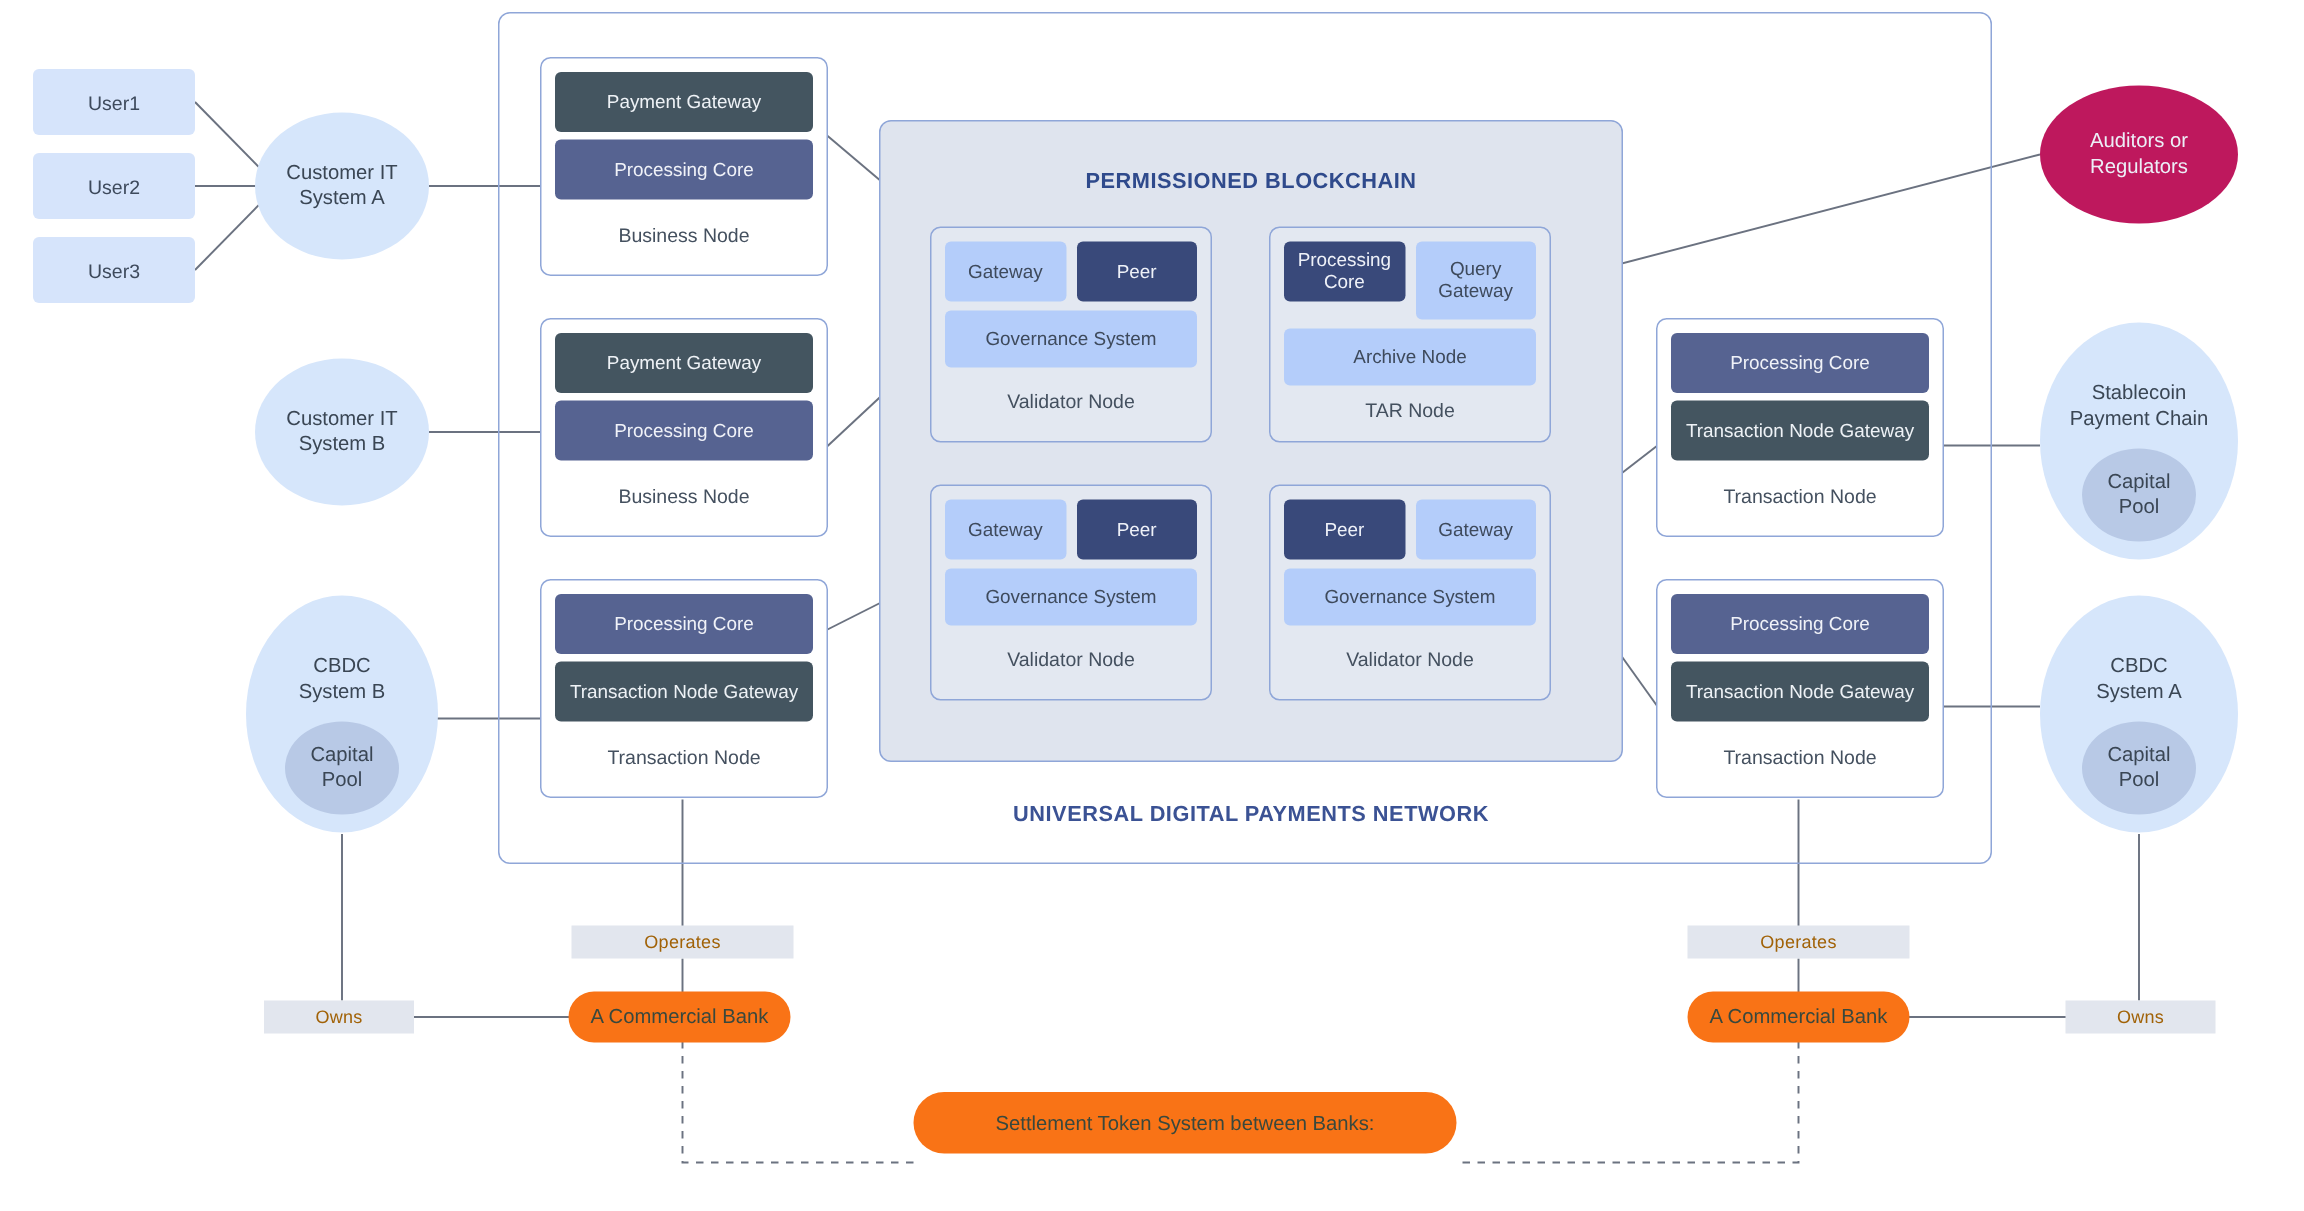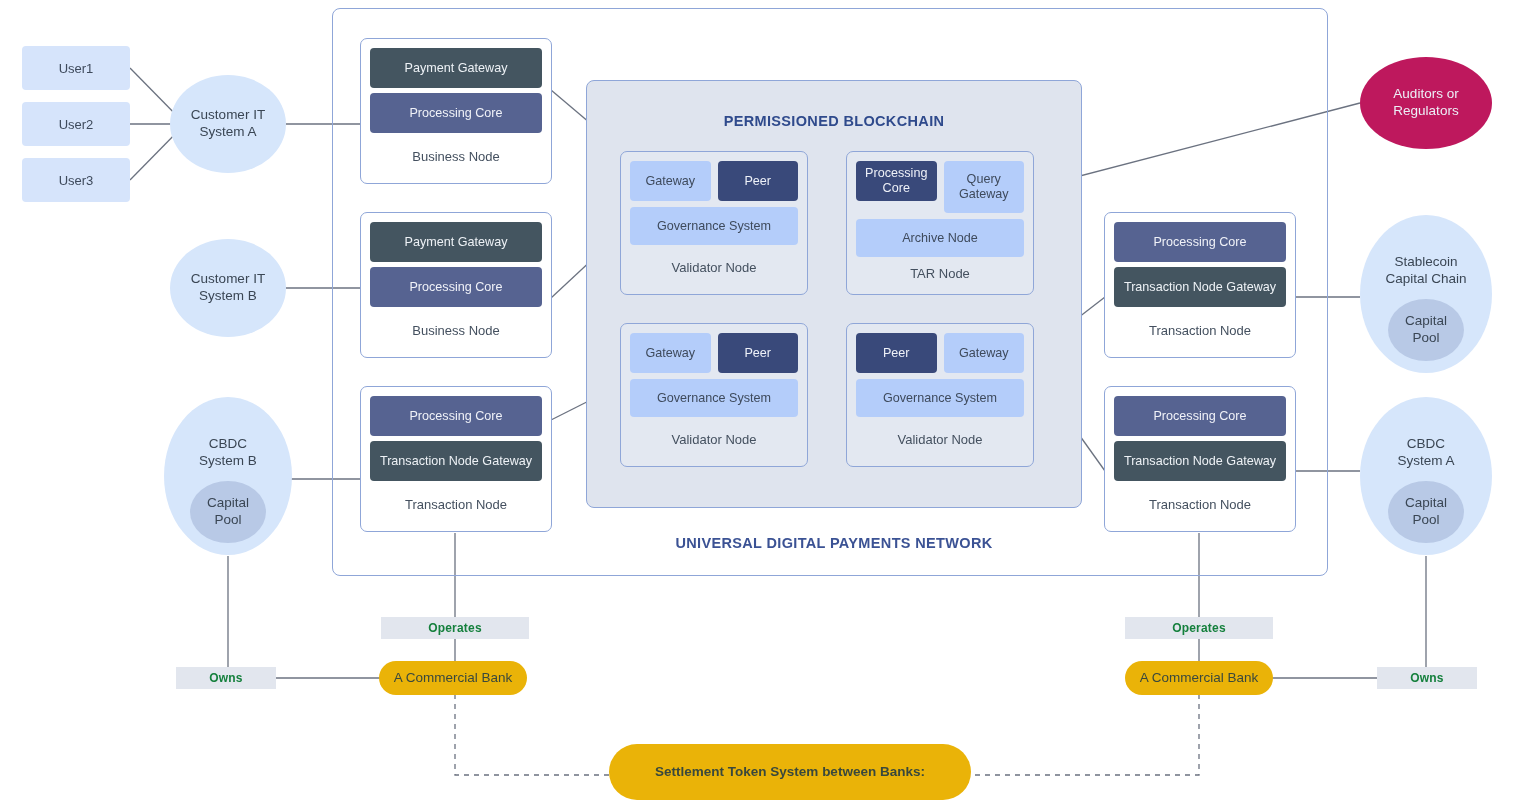--- a/index.html
+++ b/index.html
@@ -77,26 +77,26 @@
   .ellipse-darkblue{background:#be185d;color:#eceff7;}
   .ellipse-inner{
     position:absolute;border-radius:50%;background:#b8c9e6;
     display:flex;flex-direction:column;align-items:center;justify-content:center;
     text-align:center;font-size:13.5px;line-height:1.25;color:#3a4654;
   }
 
   
   .tag{
     background:#e2e6ee;display:flex;align-items:center;justify-content:center;
-    font-size:12px;font-weight:bold;color:#15803d;letter-spacing:.2px;
+    font-size:12px;font-weight:normal;color:#a16207;letter-spacing:.2px;
   }
 
   
   .pill-green{
-    background:#eab308;border-radius:999px;
+    background:#f97316;border-radius:999px;
     display:flex;flex-direction:column;align-items:center;justify-content:center;
     text-align:center;font-size:13.5px;line-height:1.45;color:#39483d;
   }
 </style>
 </head>
 <body>
 
 <div id="stage">
 
   <svg id="wires" viewBox="0 0 1536 807">
@@ -258,21 +258,21 @@
 
   <div class="abs ellipse ellipse-darkblue" style="left:1360px;top:57px;width:132px;height:92px;">
     <div>Auditors or</div>
     <div>Regulators</div>
   </div>
 
   <div class="abs" style="left:1360px;top:215px;width:132px;height:158px;">
     <div class="abs ellipse ellipse-lightblue" style="left:0;top:0;width:132px;height:158px;">
       <div style="margin-bottom:46px;">
         <div>Stablecoin</div>
-        <div>Capital Chain</div>
+        <div>Payment Chain</div>
       </div>
     </div>
     <div class="ellipse-inner" style="left:28px;top:84px;width:76px;height:62px;">
       <div>Capital</div>
       <div>Pool</div>
     </div>
   </div>
 
   <div class="abs" style="left:1360px;top:397px;width:132px;height:158px;">
     <div class="abs ellipse ellipse-lightblue" style="left:0;top:0;width:132px;height:158px;">
@@ -292,17 +292,17 @@
   <div class="abs tag" style="left:176px;top:667px;width:100px;height:22px;">Owns</div>
   <div class="abs tag" style="left:1377px;top:667px;width:100px;height:22px;">Owns</div>
 
   <div class="abs pill-green" style="left:379px;top:661px;width:148px;height:34px;">
     <div>A Commercial Bank</div>
   </div>
   <div class="abs pill-green" style="left:1125px;top:661px;width:148px;height:34px;">
     <div>A Commercial Bank</div>
   </div>
 
-  <div class="abs pill-green" style="left:609px;top:744px;width:362px;height:56px;font-weight:bold;">
+  <div class="abs pill-green" style="left:609px;top:728px;width:362px;height:41px;">
     <div>Settlement Token System between Banks:</div>
   </div>
 
 </div>
 
 </body></html>

